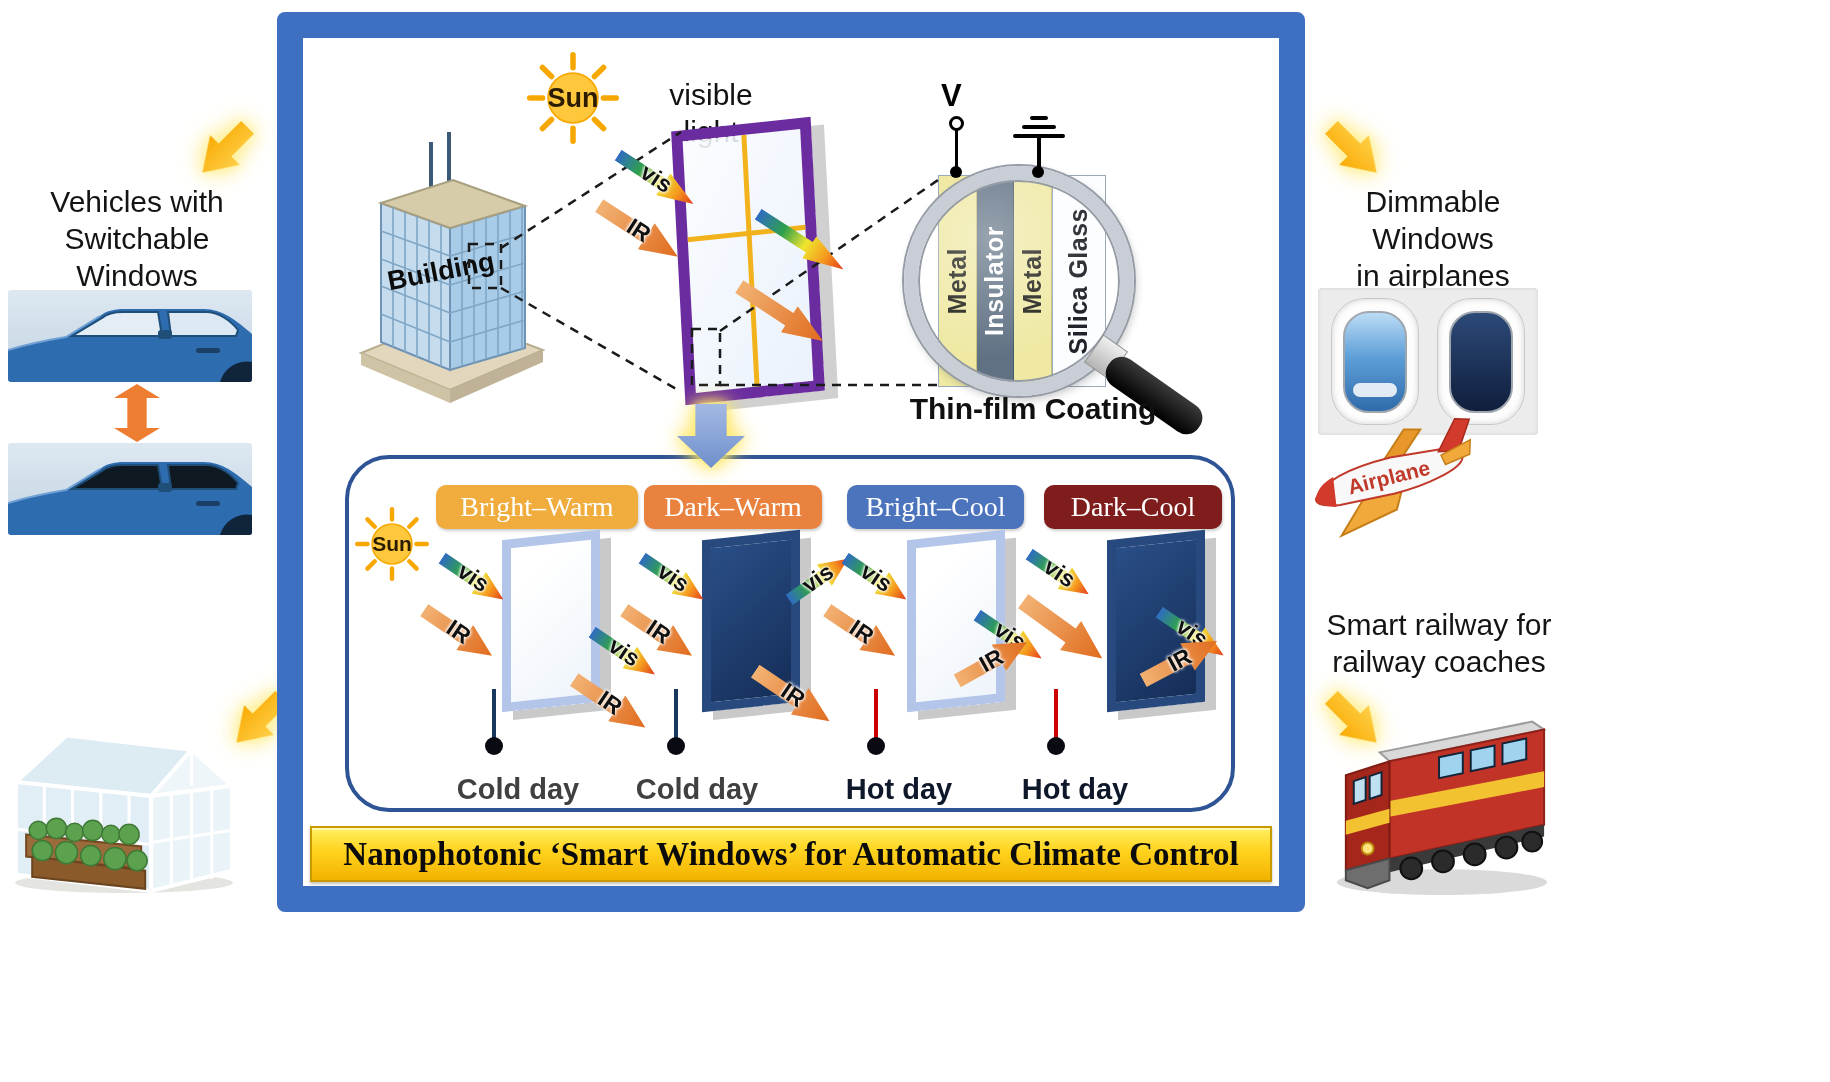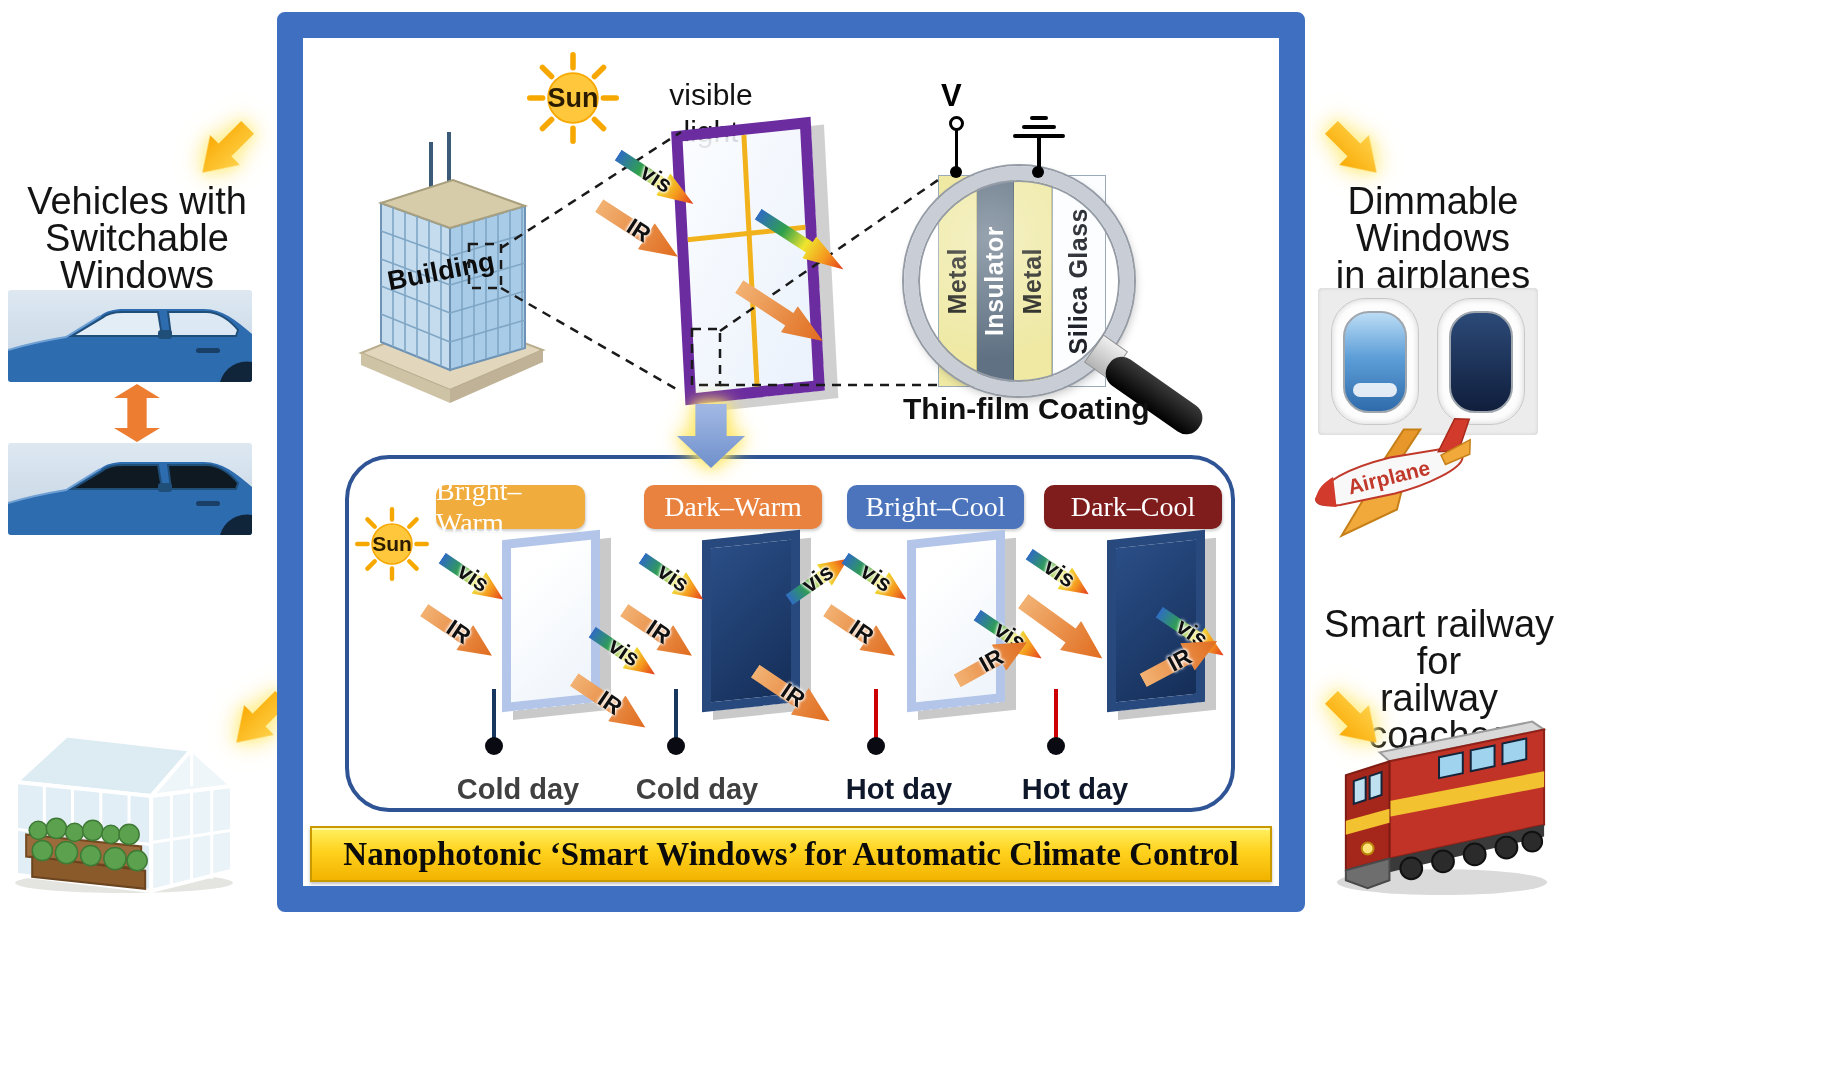--- a/index.html
+++ b/index.html
@@ -5,21 +5,21 @@
   * { margin:0; padding:0; box-sizing:border-box; }
   html,body { width:1830px; height:1082px; background:#ffffff; font-family:"Liberation Sans", sans-serif; }
   #canvas { position:absolute; left:0; top:0; width:1830px; height:1082px; overflow:hidden; background:#fff; }
   .abs { position:absolute; }
 
   
   #main-box { position:absolute; left:277px; top:12px; width:1028px; height:900px;
     border:26px solid #3E6FC1; border-radius:8px; background:#fff; }
 
   
-  .side-text { position:absolute; text-align:center; font-size:38px; line-height:37px; color:#141414; font-weight:500; }
+  .side-text { position:absolute; text-align:center; font-size:30px; line-height:37px; color:#141414; font-weight:500; }
 
   
   .glow-arrow { position:absolute; width:64px; height:48px;
     filter: drop-shadow(0 0 5px #FFF3A0) drop-shadow(0 0 11px #FFE76E); }
   .block-arrow { width:64px; height:48px; background:linear-gradient(180deg,#FFD34D,#F9A800);
     clip-path:polygon(0 31%,50% 31%,50% 6%,100% 50%,50% 94%,50% 69%,0 69%); }
 
   
   .dbl-arrow { position:absolute; width:46px; height:58px; background:#ED7D31;
     clip-path:polygon(50% 0%,100% 24%,71% 24%,71% 76%,100% 76%,50% 100%,0% 76%,29% 76%,29% 24%,0% 24%);
@@ -107,21 +107,21 @@
     background:linear-gradient(180deg,#FFF061 0%,#FFD21E 45%,#F2B300 100%);
     border:2px solid #C89A00; box-shadow:inset 0 2px 0 #FFF9B0, 0 2px 3px rgba(0,0,0,.25);
     display:flex; align-items:center; justify-content:center; }
   #banner span { font-family:"Liberation Serif", serif; font-weight:700; font-size:33px; color:#0b0b0b; }
 
   
   .fig-text { position:absolute; text-align:center; color:#121212; font-size:30px; line-height:37px; font-weight:500; }
   #building-wrap { position:absolute; left:50px; top:90px; width:195px; height:275px; }
   #building-label { position:absolute; left:34px; top:128px; transform:rotate(-11deg);
     font-size:27px; font-weight:700; color:#0c0c0c; }
-  #thinfilm-label { position:absolute; left:600px; top:354px; width:260px; text-align:left;
+  #thinfilm-label { position:absolute; left:600px; top:354px; width:260px; text-align:center;
     font-size:30px; font-weight:600; color:#101010; }
 
   
   .photo { position:absolute; overflow:hidden; border-radius:3px; }
   .car-photo { left:8px; width:244px; height:92px; background:linear-gradient(180deg,#DDE8F1,#C3D3E3); }
   .pwin-panel { position:absolute; left:1318px; top:288px; width:220px; height:147px; background:#ECECEC;
     border-radius:4px; display:flex; gap:18px; align-items:center; justify-content:center; box-shadow:inset 0 0 4px rgba(0,0,0,.12); }
   .pwin { width:88px; height:127px; background:#FDFDFD; border:1px solid #C8C8C8; border-radius:34px;
     display:flex; align-items:center; justify-content:center; box-shadow:inset 0 0 6px rgba(0,0,0,.18); }
   .pwin-inner { width:64px; height:102px; border-radius:26px; border:2px solid #9FA6AD; position:relative; overflow:hidden; }
@@ -421,21 +421,21 @@
             <line x1="3" y1="50" x2="17" y2="50"></line>
               <line x1="16.8" y1="16.8" x2="26.7" y2="26.7"></line>
             <line x1="50" y1="3" x2="50" y2="17"></line>
               <line x1="73.3" y1="26.7" x2="83.2" y2="16.8"></line>
           </g>
           <circle cx="50" cy="50" r="27" fill="#FFC83C" stroke="#F7A800" stroke-width="2"></circle>
         </svg>
         <span class="sun-label">Sun</span>
       </div>
 
-      <div class="state-header h1" style="left:87px;width:149px">Bright–Warm</div>
+      <div class="state-header h1" style="left:87px;width:202px">Bright–Warm</div>
       <div class="state-header h2" style="left:295px;width:178px">Dark–Warm</div>
       <div class="state-header h3" style="left:498px;width:177px">Bright–Cool</div>
       <div class="state-header h4" style="left:695px;width:178px">Dark–Cool</div>
 
       <div class="swindow bright" style="left:153px;top:76px;width:98px;height:172px"></div>
       <div class="swindow dark" style="left:353px;top:76px;width:98px;height:172px"></div>
       <div class="swindow bright" style="left:558px;top:76px;width:98px;height:172px"></div>
       <div class="swindow dark" style="left:758px;top:76px;width:98px;height:172px"></div>
 
       <div class="ray-wrap" style="left:93px;top:86px;width:74px;transform:rotate(34deg)">

